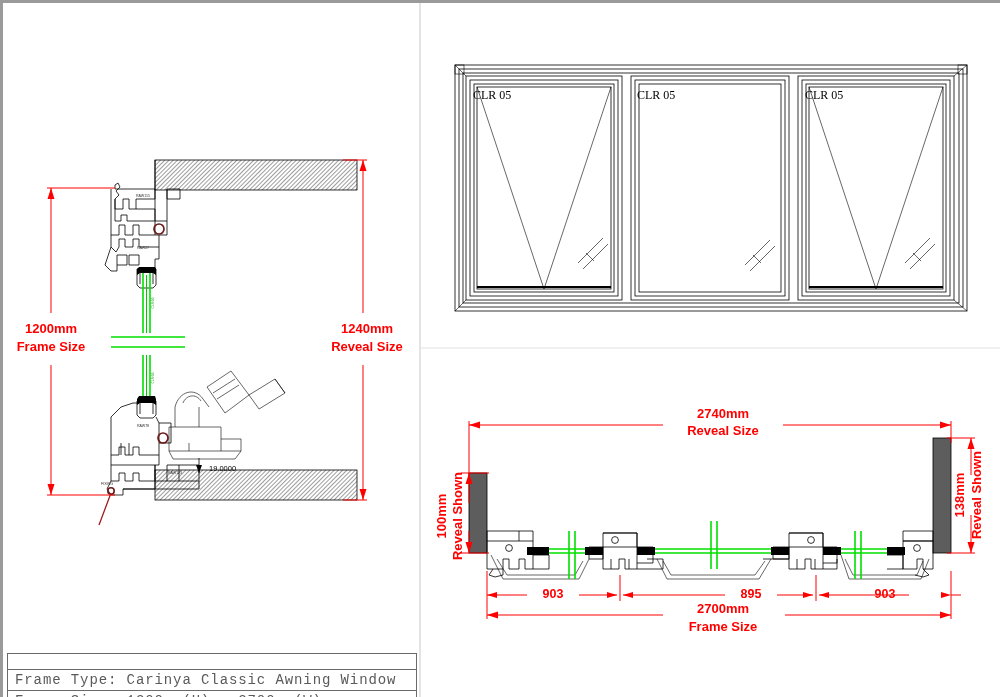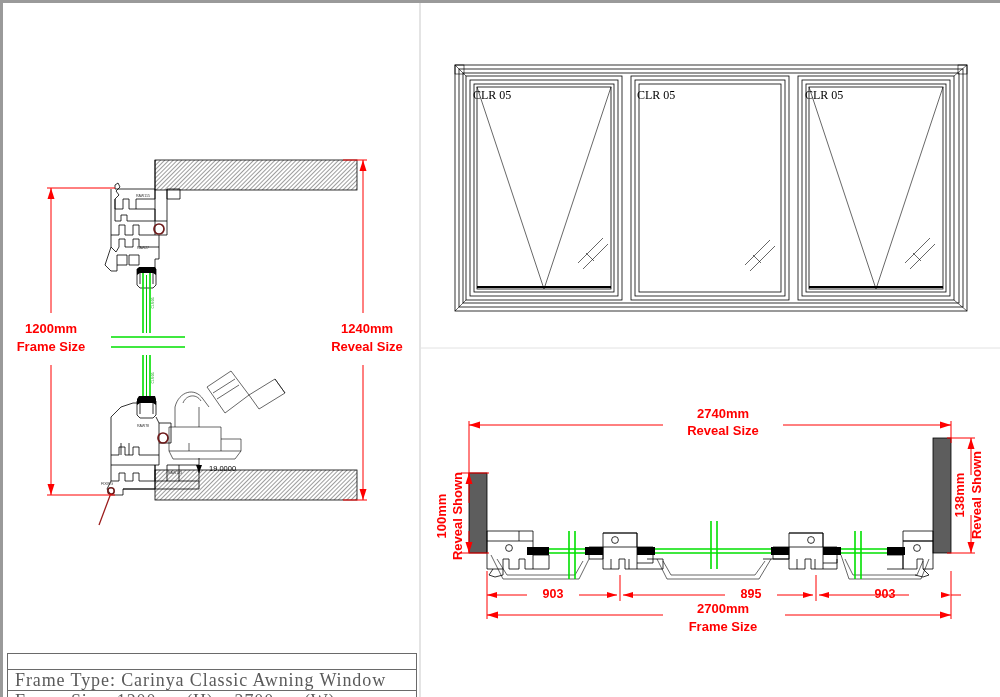--- a/index.html
+++ b/index.html
@@ -25,21 +25,21 @@
   .blkfill{fill:#000;stroke:none;}
   .red{fill:none;stroke:#ff0000;stroke-width:1;}
   .redfill{fill:#ff0000;stroke:none;}
   .grn{fill:none;stroke:#00e000;stroke-width:1.6;}
   .grnthin{fill:none;stroke:#00c800;stroke-width:1;}
   .divider{fill:none;stroke:#c9c9c9;stroke-width:1;}
   .divider2{fill:none;stroke:#e2e2e2;stroke-width:1;}
   #titleblock{position:absolute;left:4px;top:650px;width:410px;}
   .tbrow{border:1px solid #6a6a6a;border-bottom:none;height:21px;line-height:21px;
          box-sizing:border-box;padding-left:7px;white-space:nowrap;
-         font-family:Liberation Serif, serif;font-size:18px;color:#5a5a5a;
+         font-family:Liberation Mono, monospace;font-size:14px;color:#5a5a5a;
          letter-spacing:0.9px;background:#fff;}
   .tbrow:last-child{border-bottom:1px solid #6a6a6a;}
 </style>
 </head>
 <body>
 
 <div id="page">
 
   <svg class="layer" viewBox="0 0 1000 697">
 

